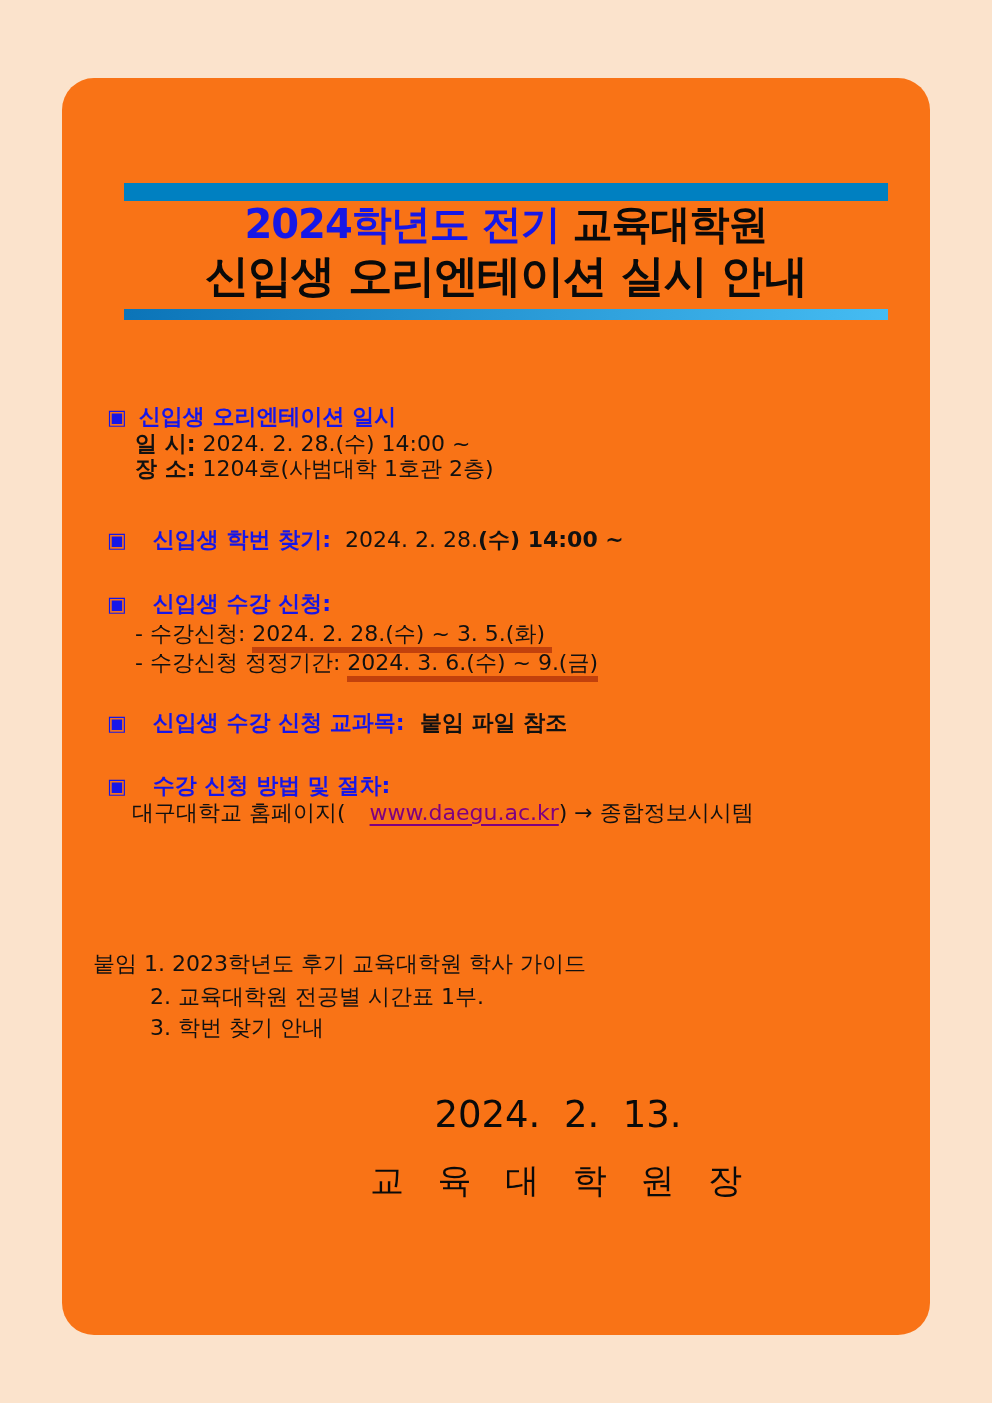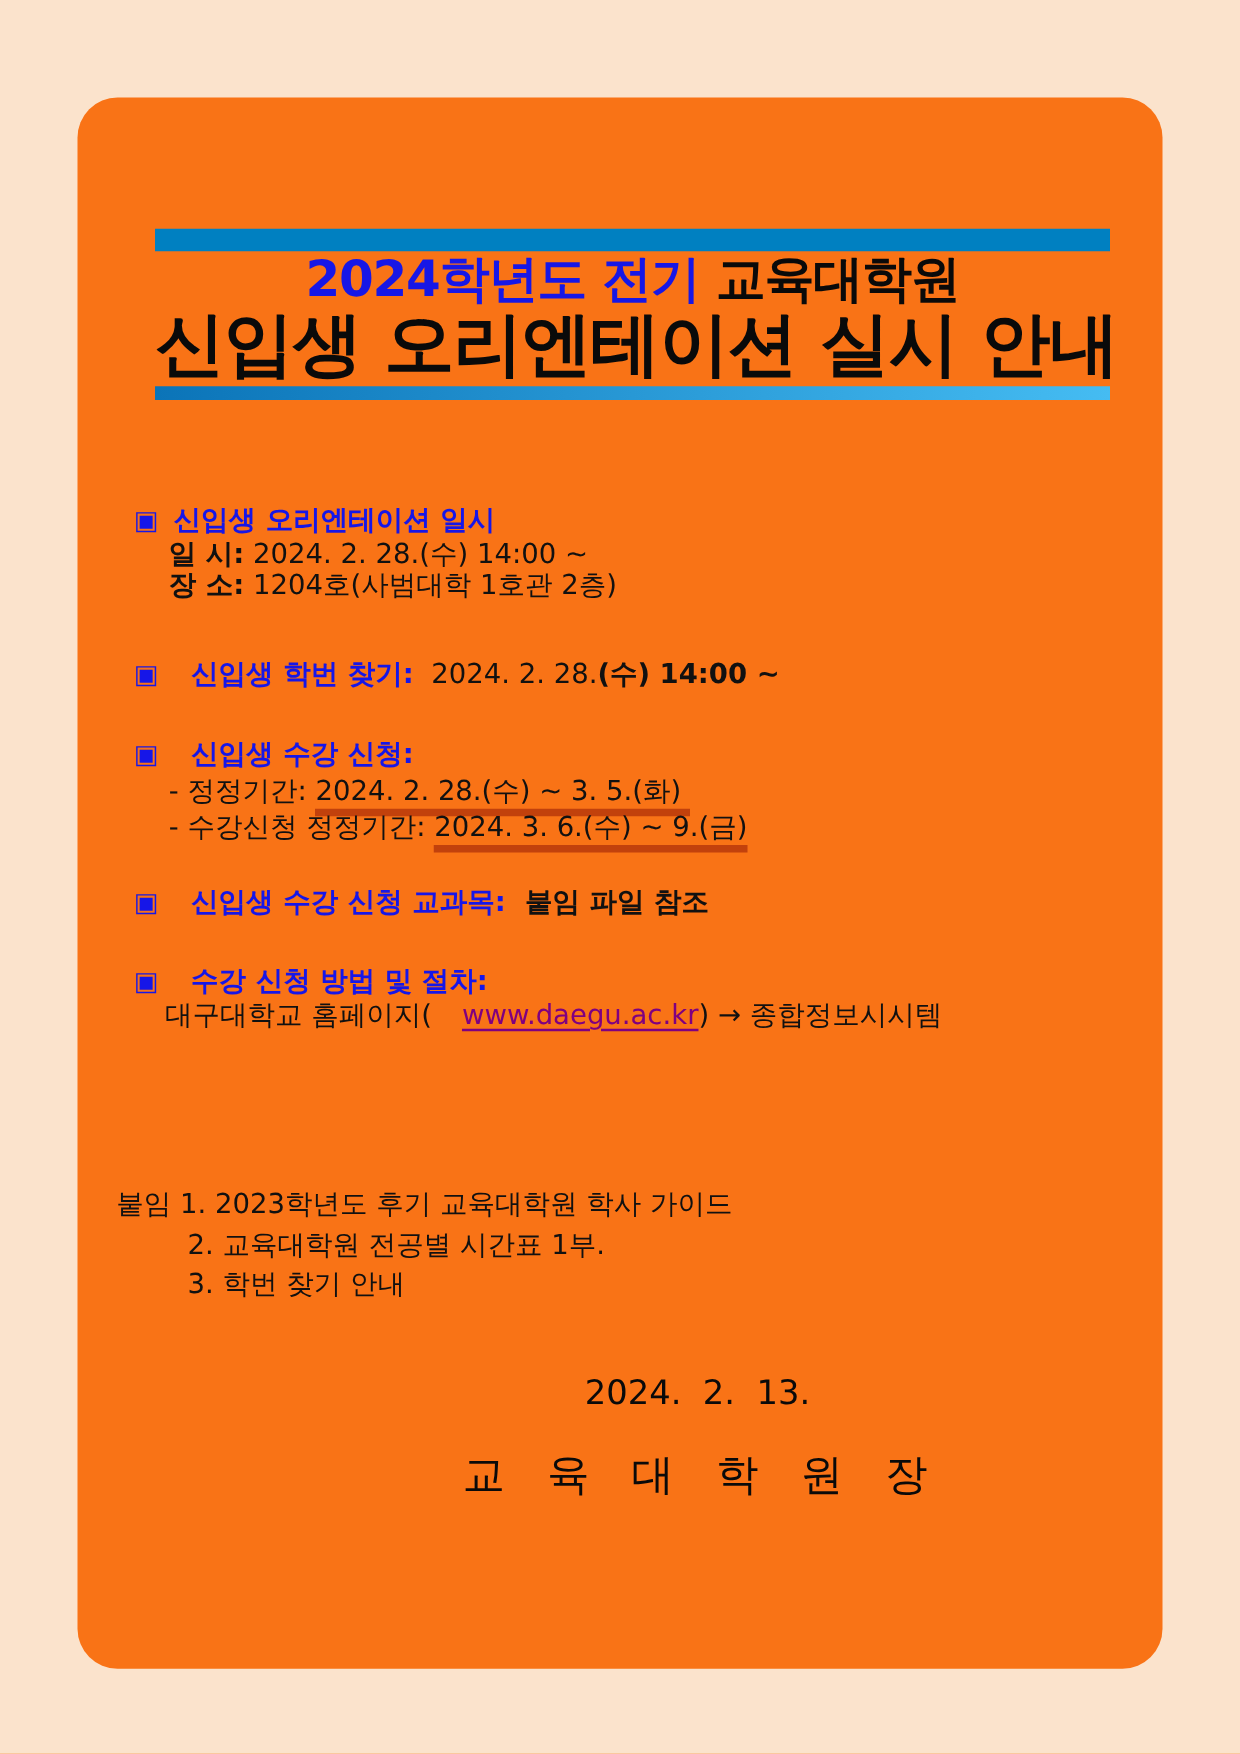--- a/index.html
+++ b/index.html
@@ -24,37 +24,37 @@
   }
   .title-line1{
     left:62px;top:122px;width:764px;text-align:center;
     font-size:40px;font-weight:bold;line-height:48px;white-space:pre;
     letter-spacing:-1px;
   }
   .title-line1 .t-blue{color:#1717e6;}
   .title-line1 .t-black{color:#0a0a0a;}
   .title-line2{
     left:62px;top:170px;width:764px;text-align:center;
-    font-size:56px;font-weight:bold;line-height:56px;color:#0a0a0a;white-space:pre;
+    font-size:44px;font-weight:bold;line-height:56px;color:#0a0a0a;white-space:pre;
     letter-spacing:-1px;
   }
   .line{font-size:22px;line-height:27px;white-space:pre;}
   .heading{color:#1616e8;font-weight:bold;}
   .bullet{color:#1616e8;font-weight:bold;margin-right:12px;font-size:21px;}
   .bullet.wide{margin-right:26px;}
   .bold{font-weight:bold;}
   .underlined{border-bottom:6px solid #c2410c;padding-bottom:1px;}
   .link{
     color:#800080;text-decoration:underline;text-underline-offset:4px;
     cursor:pointer;
     margin-left:24px;
   }
   .footer-date{
     left:62px;top:1020px;width:868px;text-align:center;
-    font-size:27px;line-height:34px;color:#0a0a0a;white-space:pre;
+    font-size:37px;line-height:34px;color:#0a0a0a;white-space:pre;
   }
   .footer-sign{
     left:62px;top:1082px;width:868px;text-align:center;
     font-size:34px;line-height:40px;color:#0a0a0a;white-space:pre;letter-spacing:4px;
   }
 </style>
 </head>
 <body>
 
 <div class="card">
@@ -64,21 +64,21 @@
   <div class="abs title-line2">신입생 오리엔테이션 실시 안내</div>
   <div class="abs bar-gradient"></div>
 
   <div class="abs line" style="left:45px;top:325px;"><span class="bullet">▣</span><span class="heading">신입생 오리엔테이션 일시</span></div>
   <div class="abs line" style="left:73px;top:352px;"><span class="bold">일 시:</span><span> 2024. 2. 28.(수) 14:00 ~</span></div>
   <div class="abs line" style="left:73px;top:377px;"><span class="bold">장 소:</span><span> 1204호(사범대학 1호관 2층)</span></div>
 
   <div class="abs line" style="left:45px;top:448px;"><span class="bullet wide">▣</span><span class="heading">신입생 학번 찾기:</span><span>  2024. 2. 28.</span><span class="bold">(수) 14:00 ~</span></div>
 
   <div class="abs line" style="left:45px;top:512px;"><span class="bullet wide">▣</span><span class="heading">신입생 수강 신청:</span></div>
-  <div class="abs line" style="left:73px;top:542px;"><span>- 정정기간: </span><span class="underlined">2024. 2. 28.(수) ~ 3. 5.(화) </span></div>
+  <div class="abs line" style="left:73px;top:542px;"><span>- 수강신청: </span><span class="underlined">2024. 2. 28.(수) ~ 3. 5.(화) </span></div>
   <div class="abs line" style="left:73px;top:571px;"><span>- 수강신청 정정기간: </span><span class="underlined">2024. 3. 6.(수) ~ 9.(금)</span></div>
 
   <div class="abs line" style="left:45px;top:631px;"><span class="bullet wide">▣</span><span class="heading">신입생 수강 신청 교과목:</span><span class="bold">  붙임 파일 참조</span></div>
 
   <div class="abs line" style="left:45px;top:694px;"><span class="bullet wide">▣</span><span class="heading">수강 신청 방법 및 절차:</span></div>
   <div class="abs line" style="left:70px;top:721px;"><span>대구대학교 홈페이지(</span><span class="link">www.daegu.ac.kr</span><span>) → 종합정보시시템</span></div>
 
   <div class="abs line" style="left:31px;top:872px;">붙임 1. 2023학년도 후기 교육대학원 학사 가이드</div>
   <div class="abs line" style="left:88px;top:905px;text-align:center;">2. 교육대학원 전공별 시간표 1부.</div>
   <div class="abs line" style="left:88px;top:936px;">3. 학번 찾기 안내</div>

